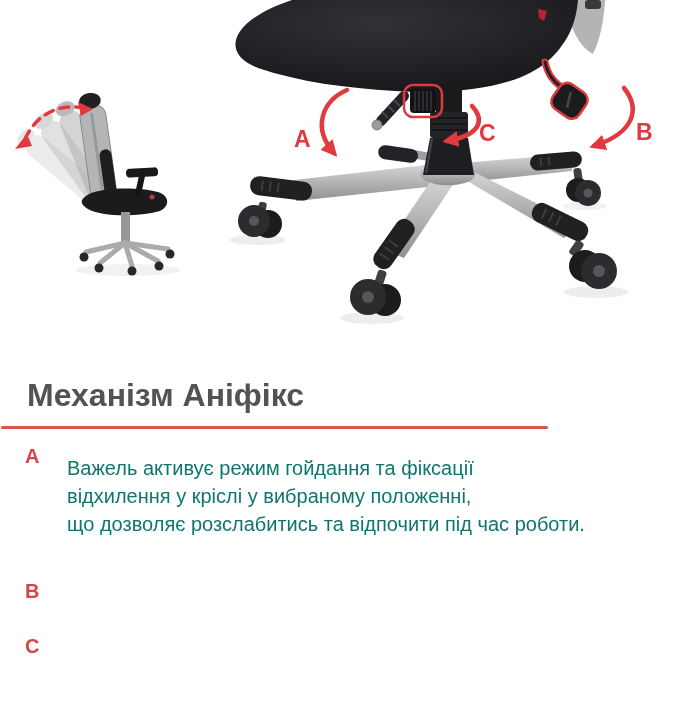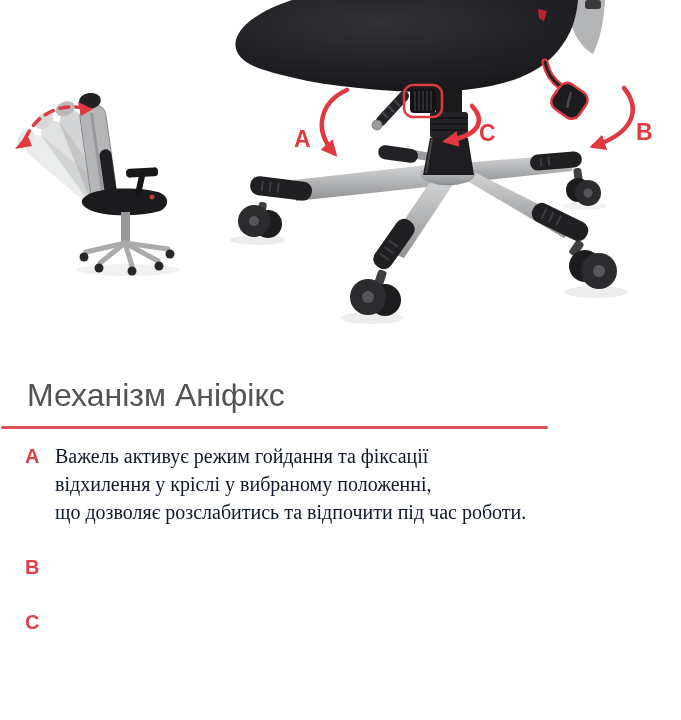--- a/index.html
+++ b/index.html
@@ -4,38 +4,37 @@
 <style>
   html,body{margin:0;padding:0;}
   body{
     width:681px;height:720px;background:#ffffff;overflow:hidden;
     font-family:"Liberation Sans", sans-serif;
   }
   .page{width:681px;height:720px;background:#fff;position:relative;}
   .photo-area{width:681px;height:360px;position:relative;}
   .photo-area svg{display:block;}
   .section-title{
-    font-size:32px;font-weight:400;color:#515356;
+    font-size:32px;font-weight:700;color:#515356;
     margin:14px 0 0 27px;line-height:42px;letter-spacing:0;
   }
   .title-rule{
     width:547px;height:3px;background:#dd5353;border-radius:2px;
     margin:10px 0 0 1px;
   }
   .items{margin-top:13px;}
   .item{display:flex;align-items:flex-start;padding-left:25px;margin-bottom:27px;}
   .item:last-child{margin-bottom:0;}
   .item .marker{
     flex:0 0 30px;width:30px;font-weight:bold;font-size:20px;line-height:28px;
     color:#d9444b;
   }
   .item .text{
-    margin:0;font-size:20px;line-height:28px;color:#0f172a;
+    margin:12px;font-size:20px;line-height:28px;color:#0f766e;
     white-space:pre-line;
-    font-family:Liberation Serif, serif;
   }
   .ann-label{
     font-family:"Liberation Sans", sans-serif;font-weight:bold;font-size:23px;
     fill:#e0393f;
   }
 </style>
 </head>
 <body>
 
 <div class="page">

